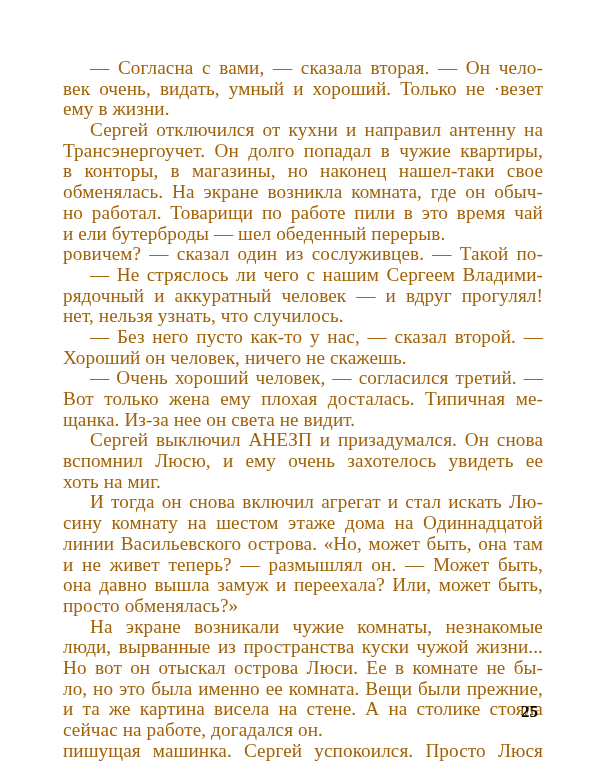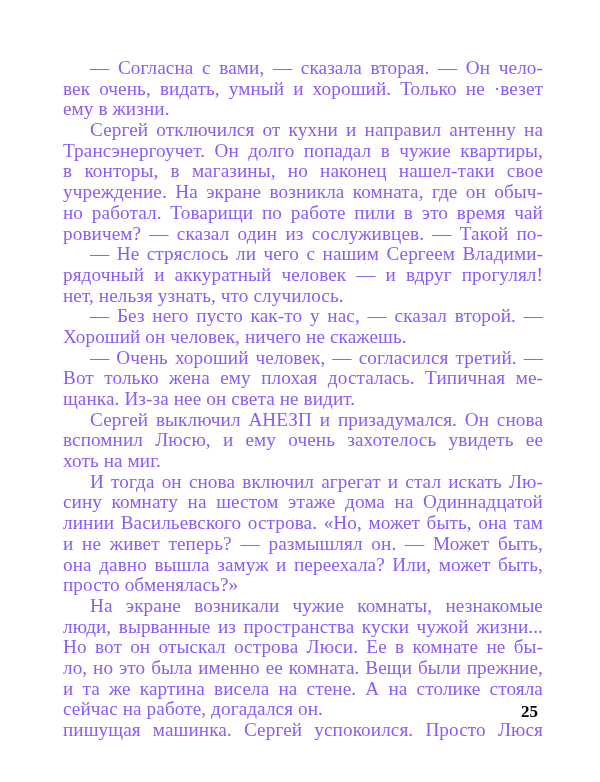--- a/index.html
+++ b/index.html
@@ -5,21 +5,21 @@
   html, body { margin: 0; padding: 0; background: #ffffff; }
   body { width: 600px; height: 782px; position: relative; overflow: hidden; }
   .page {
     position: absolute;
     left: 63px;
     top: 58px;
     width: 480px;
     font-family: "Liberation Serif", serif;
     font-size: 19.2px;
     line-height: 20.7px;
-    color: #8b5cf6;
+    color: #a16207;
     letter-spacing: 0.1px;
   }
   .line {
     display: block;
     white-space: nowrap;
     text-align: justify;
     text-align-last: justify;
     height: 20.7px;
   }
   .line.last { text-align-last: left; }
@@ -42,22 +42,23 @@
   <div>
     <span class="line indent">— Согласна с вами, — сказала вторая. — Он чело-</span>
     <span class="line">век очень, видать, умный и хороший. Только не ·везет</span>
     <span class="line last">ему в жизни.</span>
   </div>
 
   <div>
     <span class="line indent">Сергей отключился от кухни и направил антенну на</span>
     <span class="line">Трансэнергоучет. Он долго попадал в чужие квартиры,</span>
     <span class="line">в конторы, в магазины, но наконец нашел-таки свое</span>
-    <span class="line">учреждение. На экране возникла комната, где он обыч-</span>
+    <span class="line">обменялась. На экране возникла комната, где он обыч-</span>
     <span class="line">но работал. Товарищи по работе пили в это время чай</span>
+    <span class="line last">и ели бутерброды — шел обеденный перерыв.</span>
   </div>
 
   <div>
     <span class="line">ровичем? — сказал один из сослуживцев. — Такой по-</span>
     <span class="line indent">— Не стряслось ли чего с нашим Сергеем Владими-</span>
     <span class="line">рядочный и аккуратный человек — и вдруг прогулял!</span>
     <span class="line last">нет, нельзя узнать, что случилось.</span>
   </div>
 
   <div>

